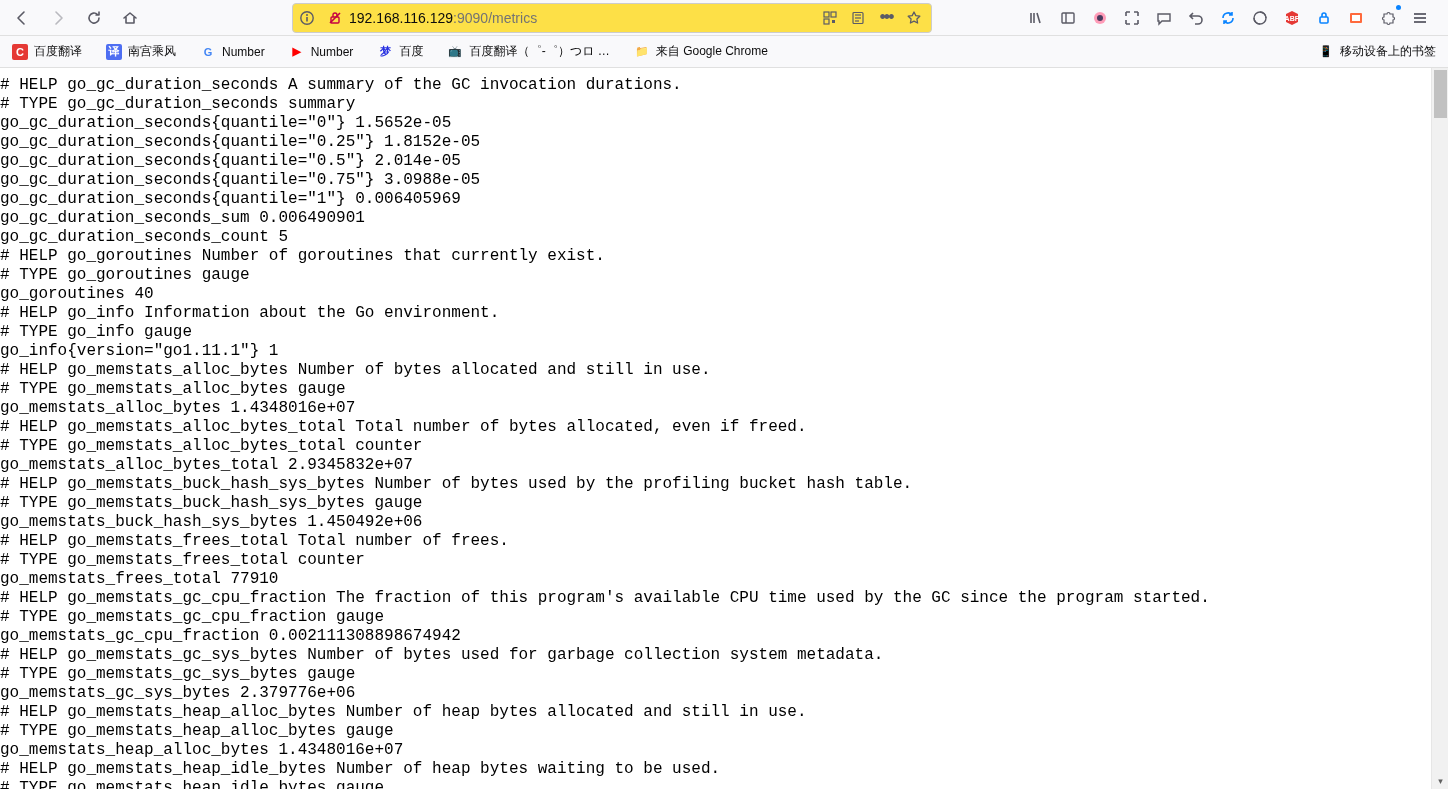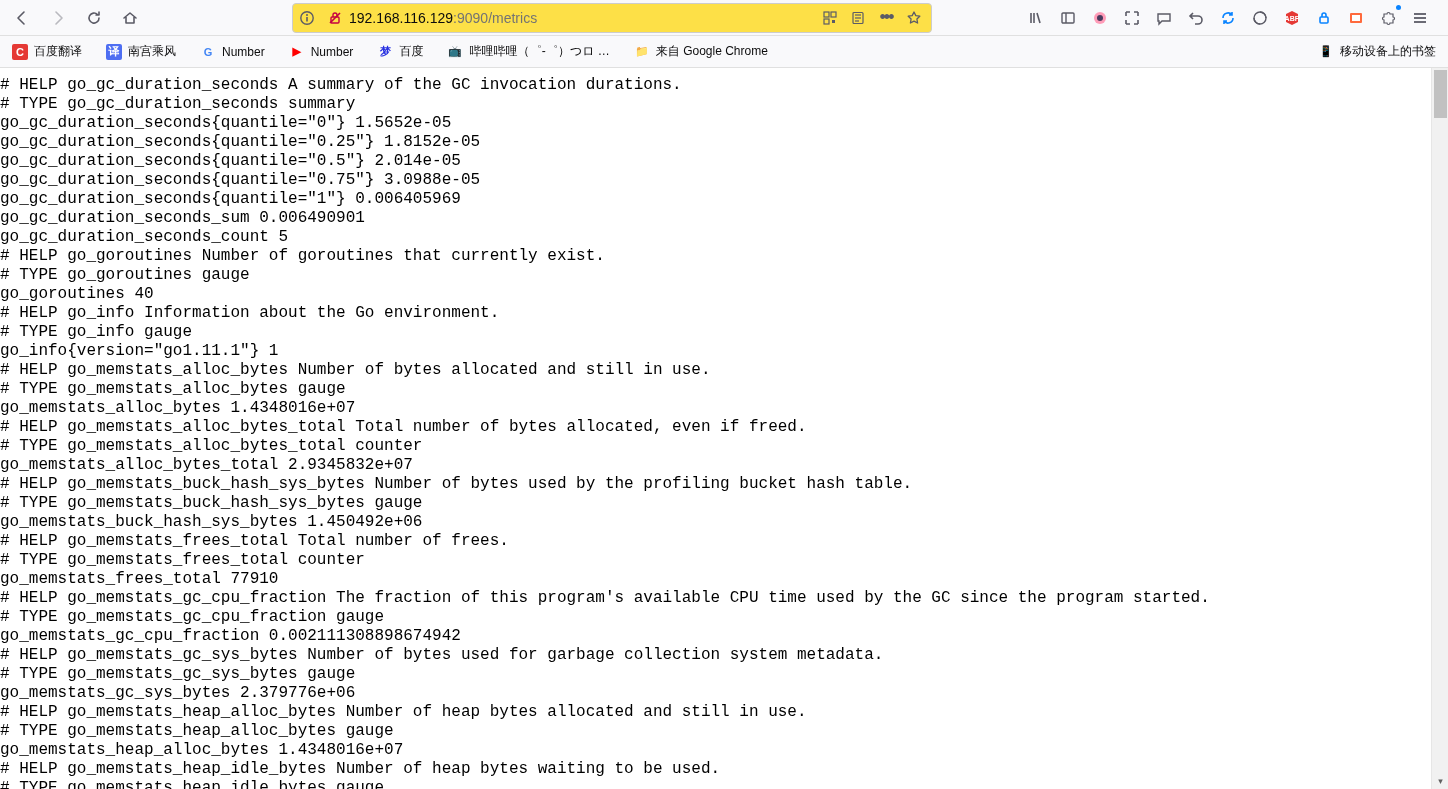--- a/index.html
+++ b/index.html
@@ -340,21 +340,21 @@
       <div class="bm-item">
         <span class="bm-icon" style="background: transparent; color: rgb(255, 0, 0);">▶</span>
         <span>Number</span>
       </div>
       <div class="bm-item">
         <span class="bm-icon" style="background: transparent; color: rgb(41, 50, 225);">梦</span>
         <span>百度</span>
       </div>
       <div class="bm-item">
         <span class="bm-icon" style="background: transparent; color: rgb(0, 161, 214);">📺</span>
-        <span>哔哩哔哩（゜-゜）つロ …</span>
+        <span>百度翻译（゜-゜）つロ …</span>
       </div>
       <div class="bm-item">
         <span class="bm-icon" style="background: transparent; color: rgb(91, 91, 102);">📁</span>
         <span>来自 Google Chrome</span>
       </div>
     </div>
   <div class="bm-spacer"></div>
   <div class="bm-item">
     <span class="bm-icon">📱</span>
     <span>移动设备上的书签</span>

